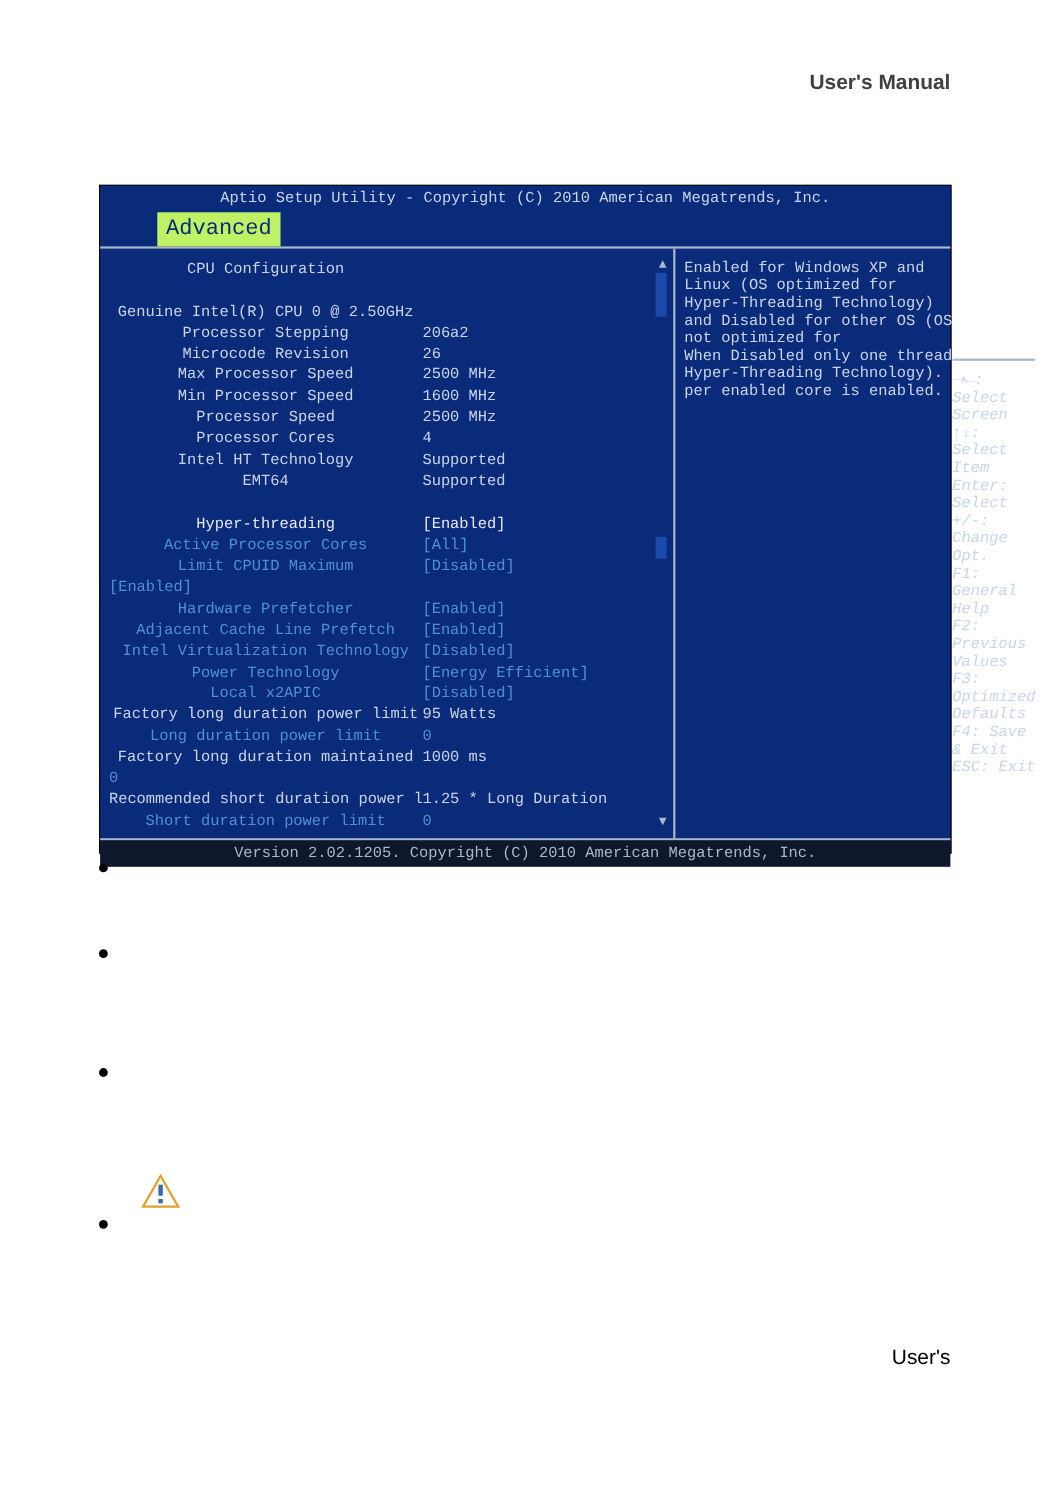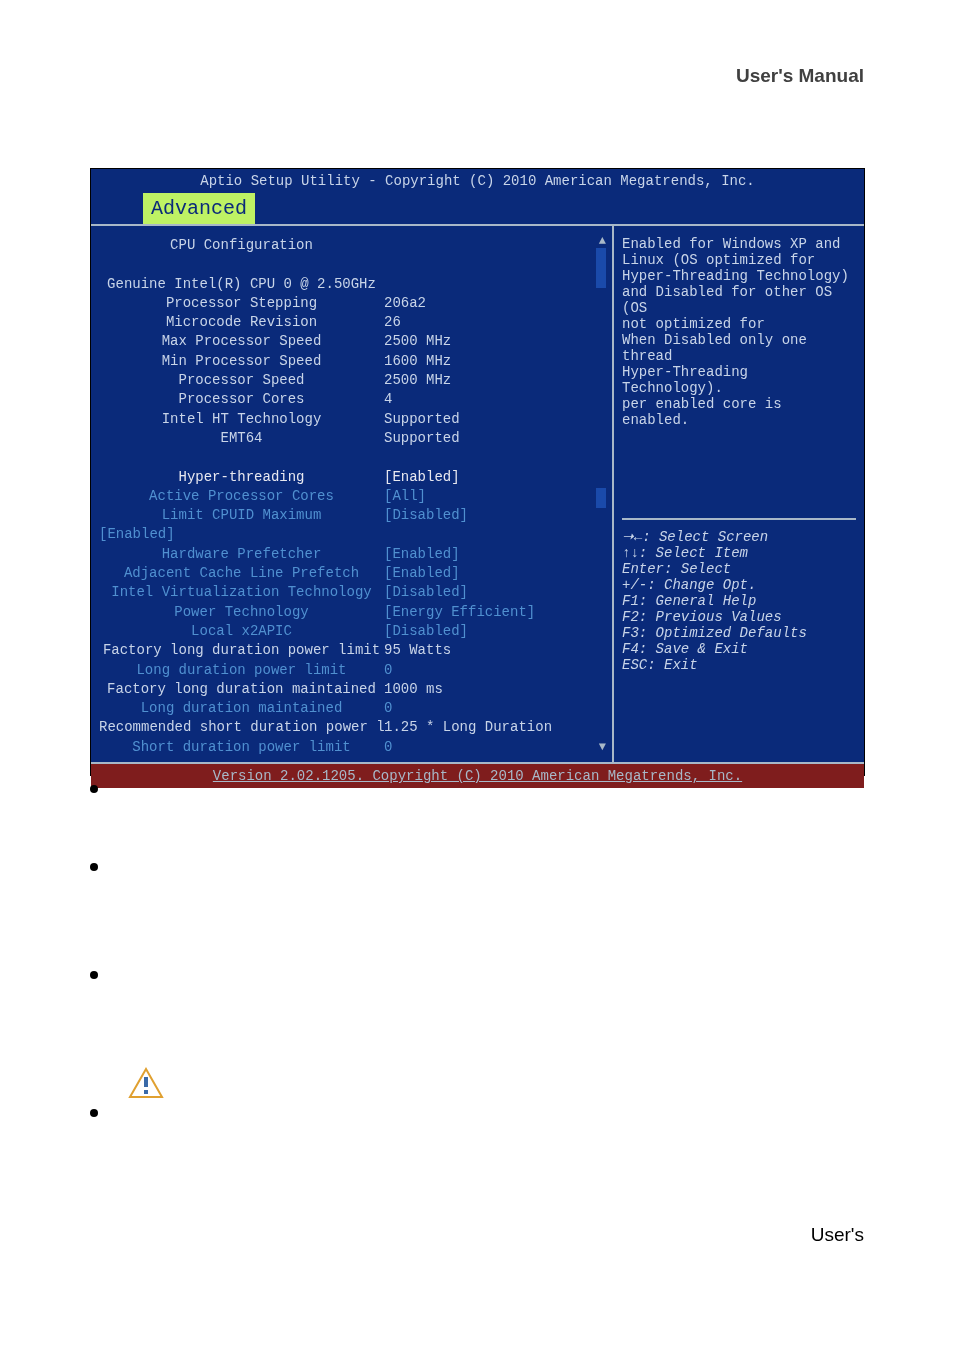--- a/index.html
+++ b/index.html
@@ -57,21 +57,21 @@
   .bios-left {
     flex: 1;
     padding: 10px 0 10px 8px;
     position: relative;
   }
   .bios-right {
     width: 252px;
     border-left: 2px solid #a8b8c8;
     padding: 10px 8px;
     display: flex;
-    flex-direction: column;
+    flex-direction: row;
   }
   .bios-right-help {
     flex: 0 0 auto;
   }
   .bios-right-keys {
     margin-top: 90px;
     border-top: 2px solid #a8b8c8;
     padding-top: 8px;
     font-style: italic;
   }
@@ -118,26 +118,25 @@
     background: #1a4aaa;
   }
   .scroll-thumb-mid {
     position: absolute;
     top: 240px;
     width: 10px;
     height: 20px;
     background: #1a4aaa;
   }
   .bios-footer {
-    background: #7f1d1d;
+    background: #0f172a;
     color: #a8b8c8;
     text-align: center;
     padding: 4px 0;
     font-size: 14px;
-    text-decoration: underline;
   }
   .bullets {
     position: absolute;
     left: 90px;
     top: 785px;
   }
   .bullet-dot {
     width: 8px;
     height: 8px;
     border-radius: 50%;
@@ -261,21 +260,20 @@
         </div>
       <div class="kv-row blue-text">
           <span class="kv-label">Long duration power limit</span>
           <span class="kv-value">0</span>
         </div>
       <div class="kv-row">
           <span class="kv-label">Factory long duration maintained</span>
           <span class="kv-value">1000 ms</span>
         </div>
       <div class="kv-row blue-text">
-          <span class="kv-label">Long duration maintained</span>
           <span class="kv-value">0</span>
         </div>
       <div class="kv-row">
           <span class="kv-label">Recommended short duration power l</span>
           <span class="kv-value">1.25 * Long Duration</span>
         </div>
       <div class="kv-row blue-text">
           <span class="kv-label">Short duration power limit</span>
           <span class="kv-value">0</span>
         </div>

